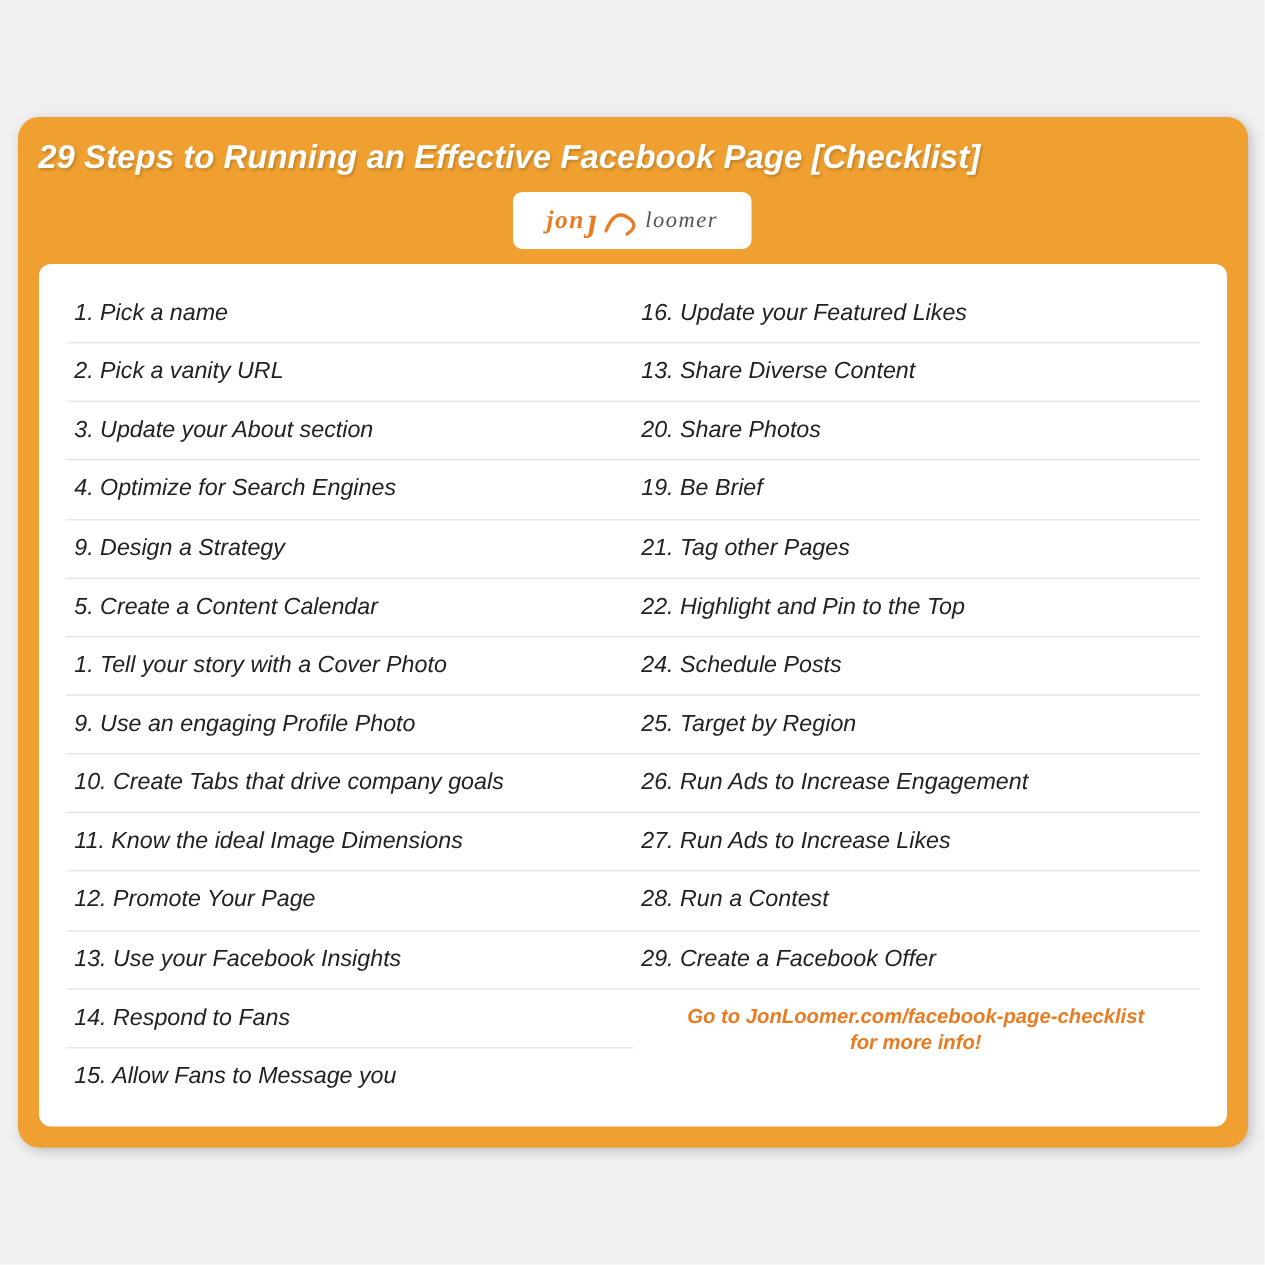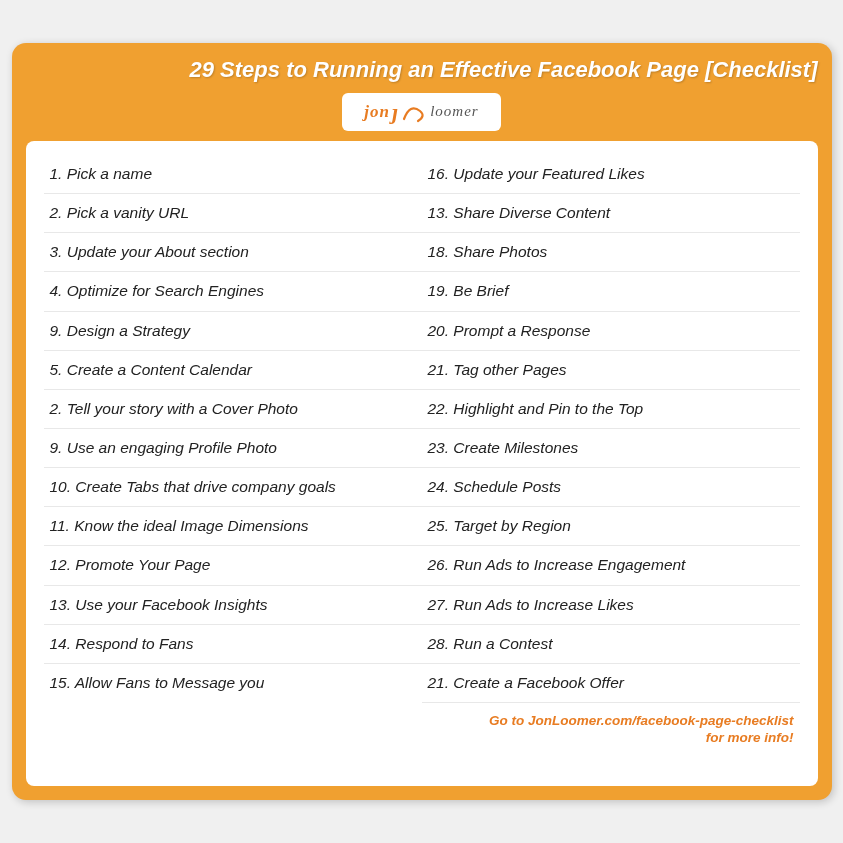--- a/index.html
+++ b/index.html
@@ -12,21 +12,21 @@
       font-family: Arial, sans-serif;
     }
     .outer-container {
       width: 820px;
       background: #f0a030;
       border-radius: 14px;
       padding: 14px;
       box-shadow: 2px 2px 8px rgba(0,0,0,0.2);
     }
     .title-bar {
-      text-align: right;
+      text-align: left;
       margin-bottom: 10px;
     }
     .title-bar h1 {
       color: #fff;
       font-size: 22px;
       font-style: italic;
       font-weight: bold;
       font-family: Arial, sans-serif;
       text-shadow: 1px 1px 2px rgba(0,0,0,0.2);
     }
@@ -55,21 +55,21 @@
       font-weight: bold;
       font-size: 17px;
     }
     .logo-swirl {
       color: #e87c22;
       font-size: 20px;
     }
     .inner-container {
       background: #fff;
       border-radius: 8px;
-      padding: 14px 18px 30px 18px;
+      padding: 14px 18px 14px 18px;
     }
     .checklist-grid {
       display: grid;
       grid-template-columns: 1fr 1fr;
       gap: 0;
     }
     .col {
       display: flex;
       flex-direction: column;
     }
@@ -107,41 +107,39 @@
   </div>
   <div class="inner-container">
     <div class="checklist-grid">
       <div class="col" id="left-col">
           <div class="item">1. Pick a name</div>
           <div class="item">2. Pick a vanity URL</div>
           <div class="item">3. Update your About section</div>
           <div class="item">4. Optimize for Search Engines</div>
           <div class="item">9. Design a Strategy</div>
           <div class="item">5. Create a Content Calendar</div>
-          <div class="item">2. Tell your story with a Cover Photo</div>
+          <div class="item">1. Tell your story with a Cover Photo</div>
           <div class="item">9. Use an engaging Profile Photo</div>
           <div class="item">10. Create Tabs that drive company goals</div>
           <div class="item">11. Know the ideal Image Dimensions</div>
           <div class="item">12. Promote Your Page</div>
           <div class="item">13. Use your Facebook Insights</div>
           <div class="item">14. Respond to Fans</div>
           <div class="item">15. Allow Fans to Message you</div>
         </div>
       <div class="col" id="right-col">
           <div class="item">16. Update your Featured Likes</div>
           <div class="item">13. Share Diverse Content</div>
-          <div class="item">18. Share Photos</div>
+          <div class="item">20. Share Photos</div>
           <div class="item">19. Be Brief</div>
-          <div class="item">20. Prompt a Response</div>
           <div class="item">21. Tag other Pages</div>
           <div class="item">22. Highlight and Pin to the Top</div>
-          <div class="item">23. Create Milestones</div>
           <div class="item">24. Schedule Posts</div>
           <div class="item">25. Target by Region</div>
           <div class="item">26. Run Ads to Increase Engagement</div>
           <div class="item">27. Run Ads to Increase Likes</div>
           <div class="item">28. Run a Contest</div>
-          <div class="item">21. Create a Facebook Offer</div>
-          <div class="item" style="border-bottom: none; color: rgb(232, 124, 34); font-style: italic; font-weight: bold; font-size: 13.5px; text-align: right;">Go to JonLoomer.com/facebook-page-checklist<br>for more info!</div>
+          <div class="item">29. Create a Facebook Offer</div>
+          <div class="item" style="border-bottom: none; color: rgb(232, 124, 34); font-style: italic; font-weight: bold; font-size: 13.5px; text-align: center;">Go to JonLoomer.com/facebook-page-checklist<br>for more info!</div>
         </div>
     </div>
   </div>
 </div>
 
 </body></html>

